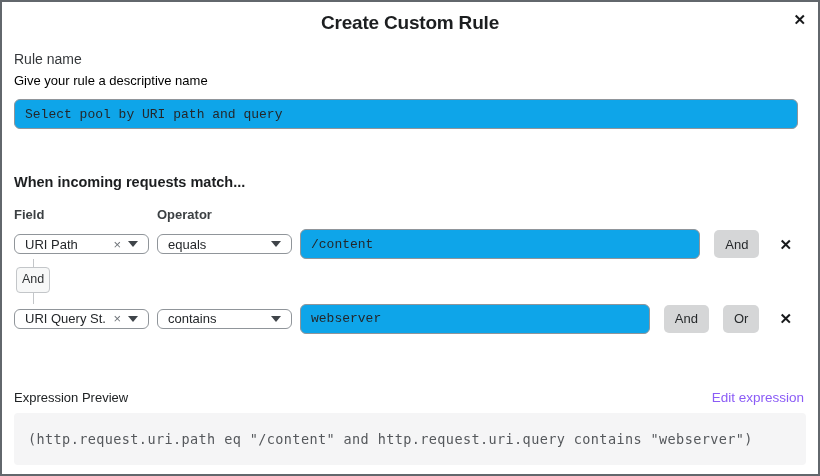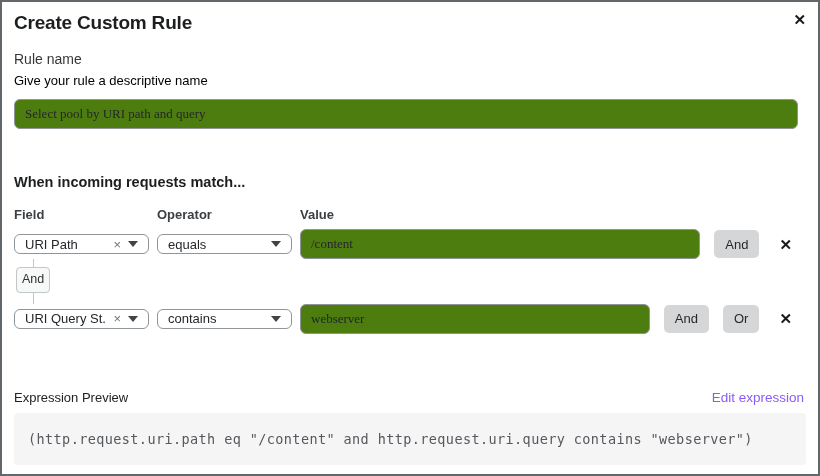--- a/index.html
+++ b/index.html
@@ -15,30 +15,30 @@
     overflow: hidden;
   }
 
   .close-btn {
     position: absolute; top: 7px; right: 9px;
     background: none; border: none; padding: 3px;
     font-size: 15px; font-weight: 900; color: #17191b;
     font-family: inherit; cursor: pointer; line-height: 1;
   }
 
-  h1.title { margin: 0; font-size: 19px; font-weight: 700; color: #1c1e20; letter-spacing: -0.2px; }
+  h1.title { margin: 0; font-size: 19px; font-weight: 700; color: #1c1e20; letter-spacing: -0.2px; text-align: center; }
 
   .rule-name { margin-top: 17px; }
   .field-label { font-size: 14px; color: #35383b; }
   .helper { margin-top: 6px; font-size: 13px; color: #000000; }
 
   .text-input {
     height: 30px; border: 1px solid #90959a; border-radius: 6px;
-    padding: 0 10px; font-size: 13px; font-family: Liberation Serif, serif; color: #24272a;
-    background: #4d7c0f; outline: none;
+    padding: 0 10px; font-size: 13px; font-family: Liberation Mono, monospace; color: #24272a;
+    background: #0ea5e9; outline: none;
   }
   .full-input { display: block; width: 99%; margin-top: 11px; }
 
   h2.match-heading { margin: 45px 0 0; font-size: 14.5px; font-weight: 700; color: #1c1e20; }
 
   .col-labels { display: flex; gap: 8px; margin-top: 17px; font-size: 13px; color: #3c4043; font-weight: bold; }
   .w-field, .w-op { width: 135px; flex: none; }
   .w-flex { flex: 1; }
 
   .cond-row { display: flex; align-items: center; gap: 8px; margin-top: 7px; padding-right: 14px; }
@@ -104,21 +104,20 @@
     <div class="helper">Give your rule a descriptive name</div>
     <input class="text-input full-input" value="Select pool by URI path and query" style="">
   </section>
 
   <section>
     <h2 class="match-heading">When incoming requests match...</h2>
 
     <div class="col-labels">
       <div class="w-field">Field</div>
       <div class="w-op">Operator</div>
-      <div class="w-flex">Value</div>
     </div>
 
     <div class="cond-row">
       <div class="select w-field">
         <span class="sel-text">URI Path</span>
         <span class="clear-x">×</span>
         <span class="chevron"></span>
       </div>
       <div class="select w-op">
         <span class="sel-text">equals</span>

